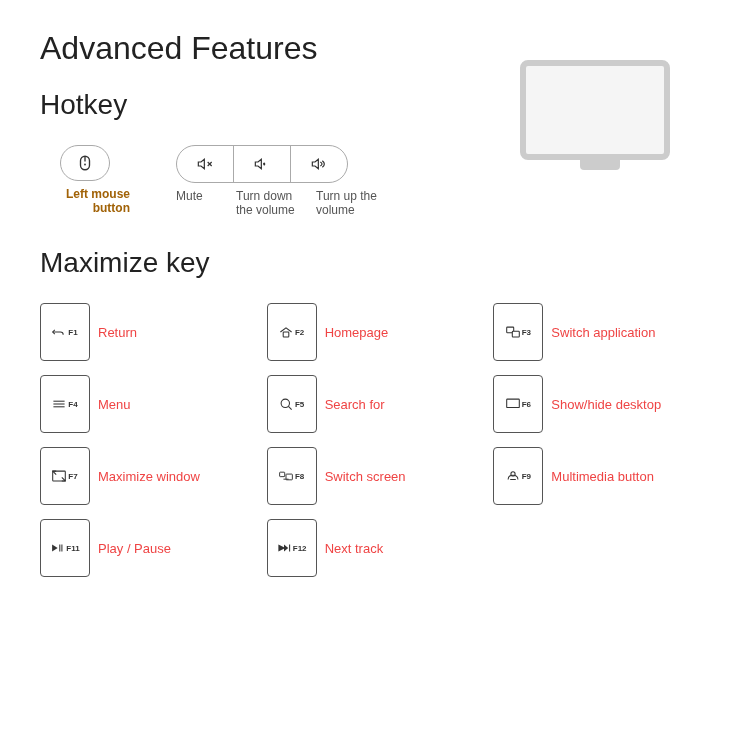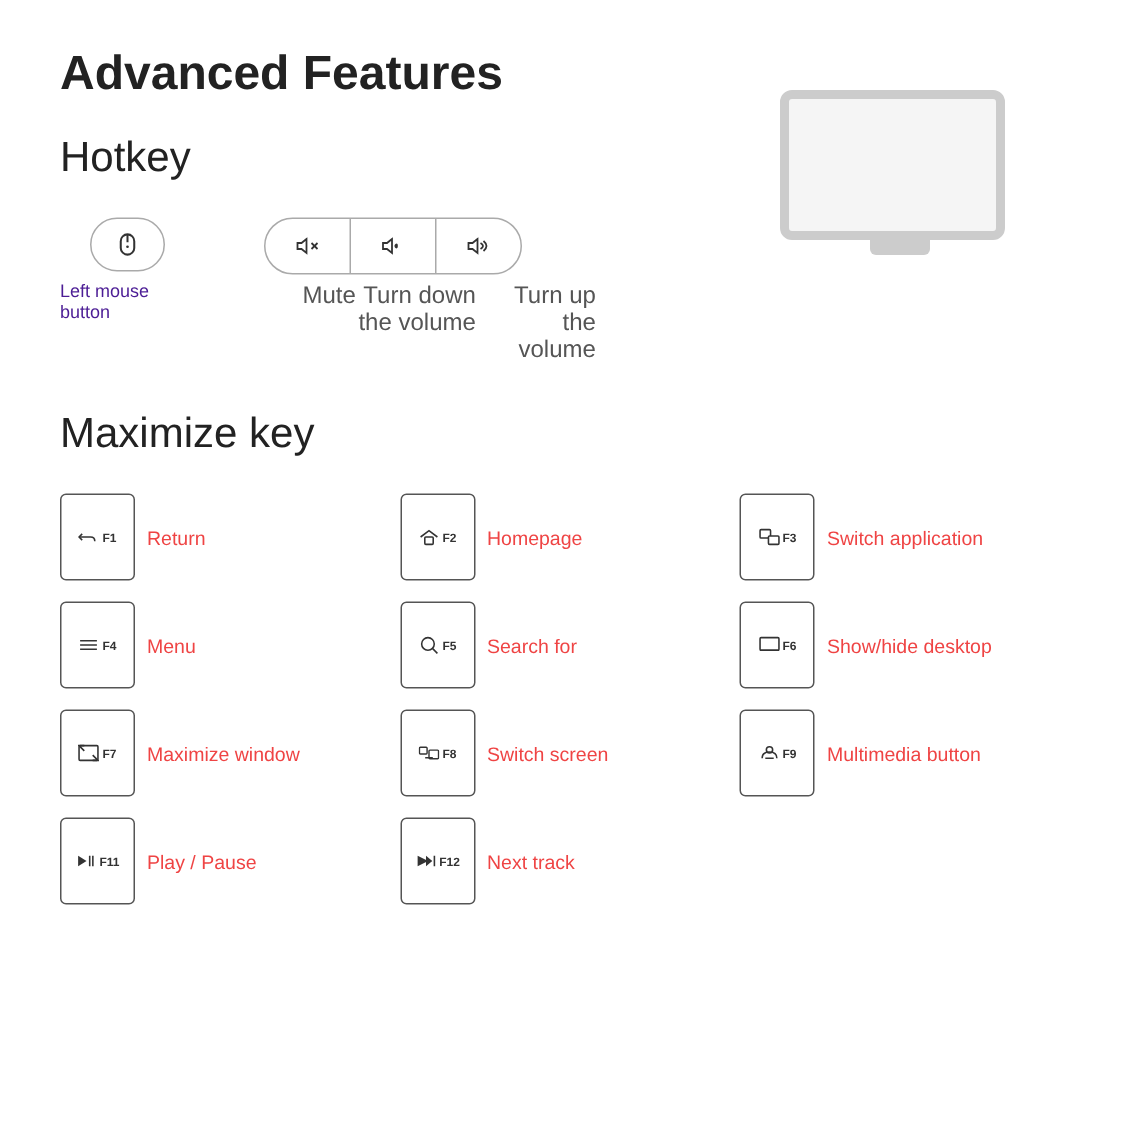--- a/index.html
+++ b/index.html
@@ -7,21 +7,21 @@
       font-family: -apple-system, BlinkMacSystemFont, 'Segoe UI', Arial, sans-serif;
       background: #fff;
       width: 750px;
       min-height: 750px;
       padding: 30px 40px;
       color: #222;
     }
 
     h1.page-title {
       font-size: 32px;
-      font-weight: 700;
+      font-weight: 400;
       margin-bottom: 6px;
     }
 
     .monitor-img {
       position: absolute;
       top: 30px;
       right: 30px;
       width: 160px;
       height: 110px;
     }
@@ -63,23 +63,24 @@
 
     .hotkey-item {
       display: flex;
       flex-direction: column;
       align-items: center;
       gap: 6px;
     }
 
     .hotkey-item .label {
       font-size: 12px;
-      color: #4c1d95;
-      text-align: left;
+      color: #a16207;
+      text-align: right;
       max-width: 90px;
+      font-weight: bold;
     }
 
     .key-btn {
       border: 1.5px solid #aaa;
       border-radius: 20px;
       background: #fff;
       display: flex;
       align-items: center;
       justify-content: center;
       padding: 6px 14px;
@@ -112,23 +113,23 @@
     .key-group-item:last-child {
       border-right: none;
     }
 
     .key-group-item svg {
       width: 16px;
       height: 16px;
     }
 
     .key-group-label {
-      font-size: 16px;
+      font-size: 12px;
       color: #555;
-      text-align: right;
+      text-align: left;
       flex: 1;
     }
 
     
     .function-section {
       margin-top: 10px;
     }
 
     .fkey-grid {
       display: grid;

